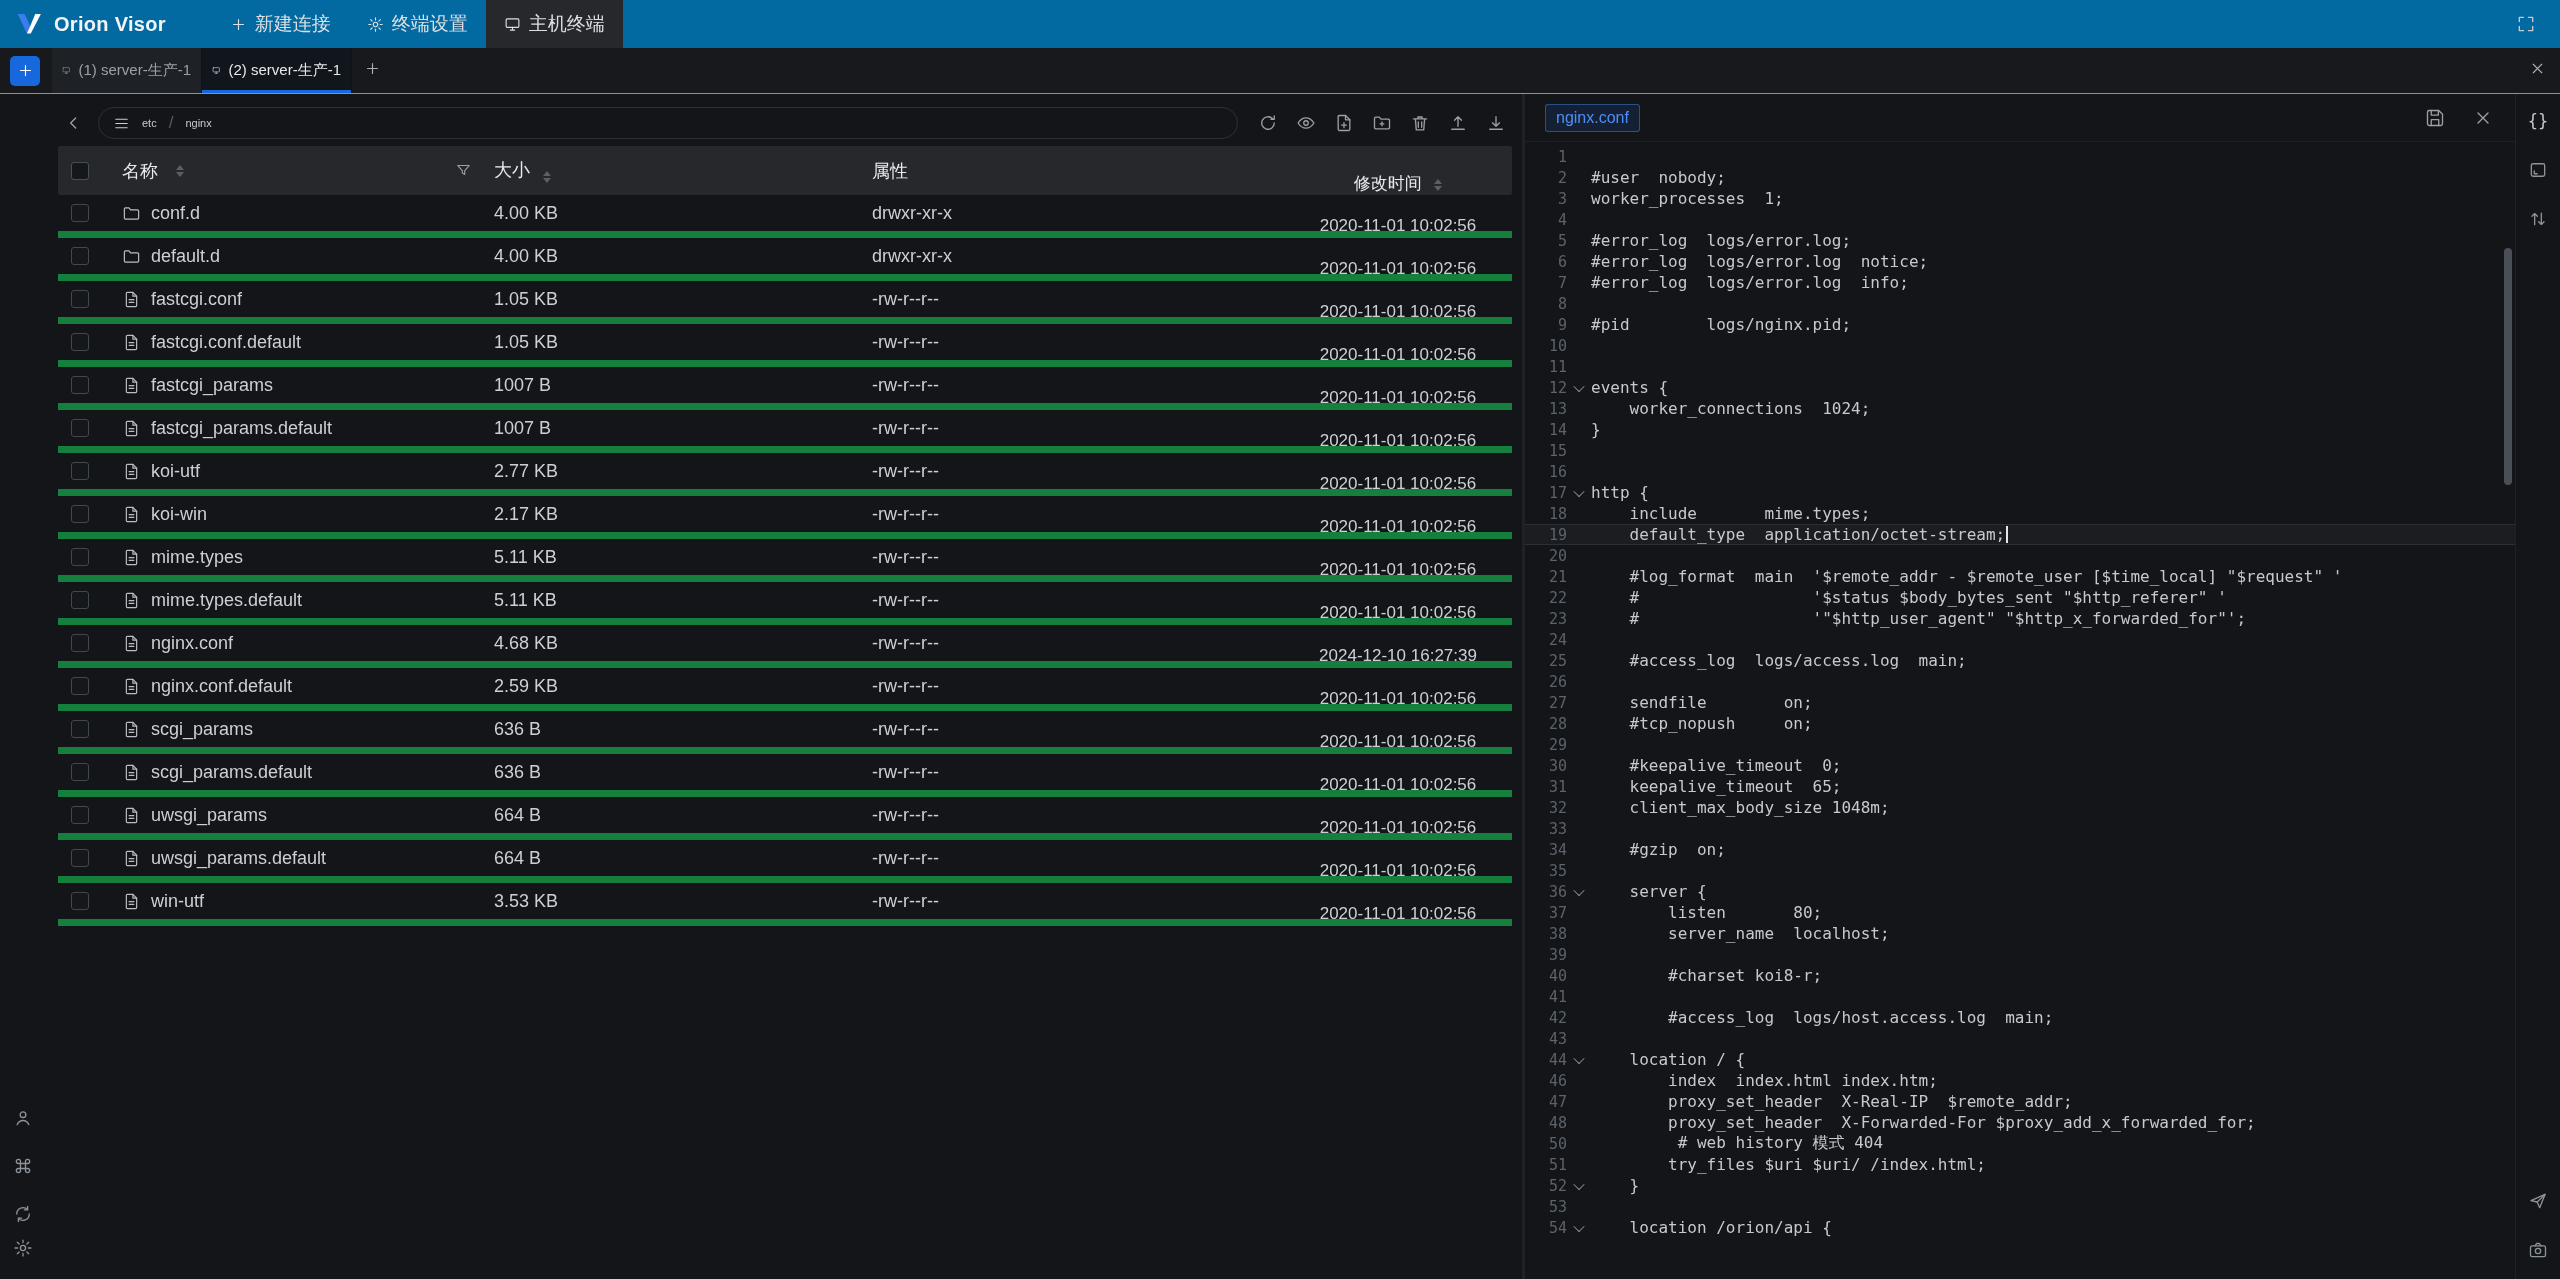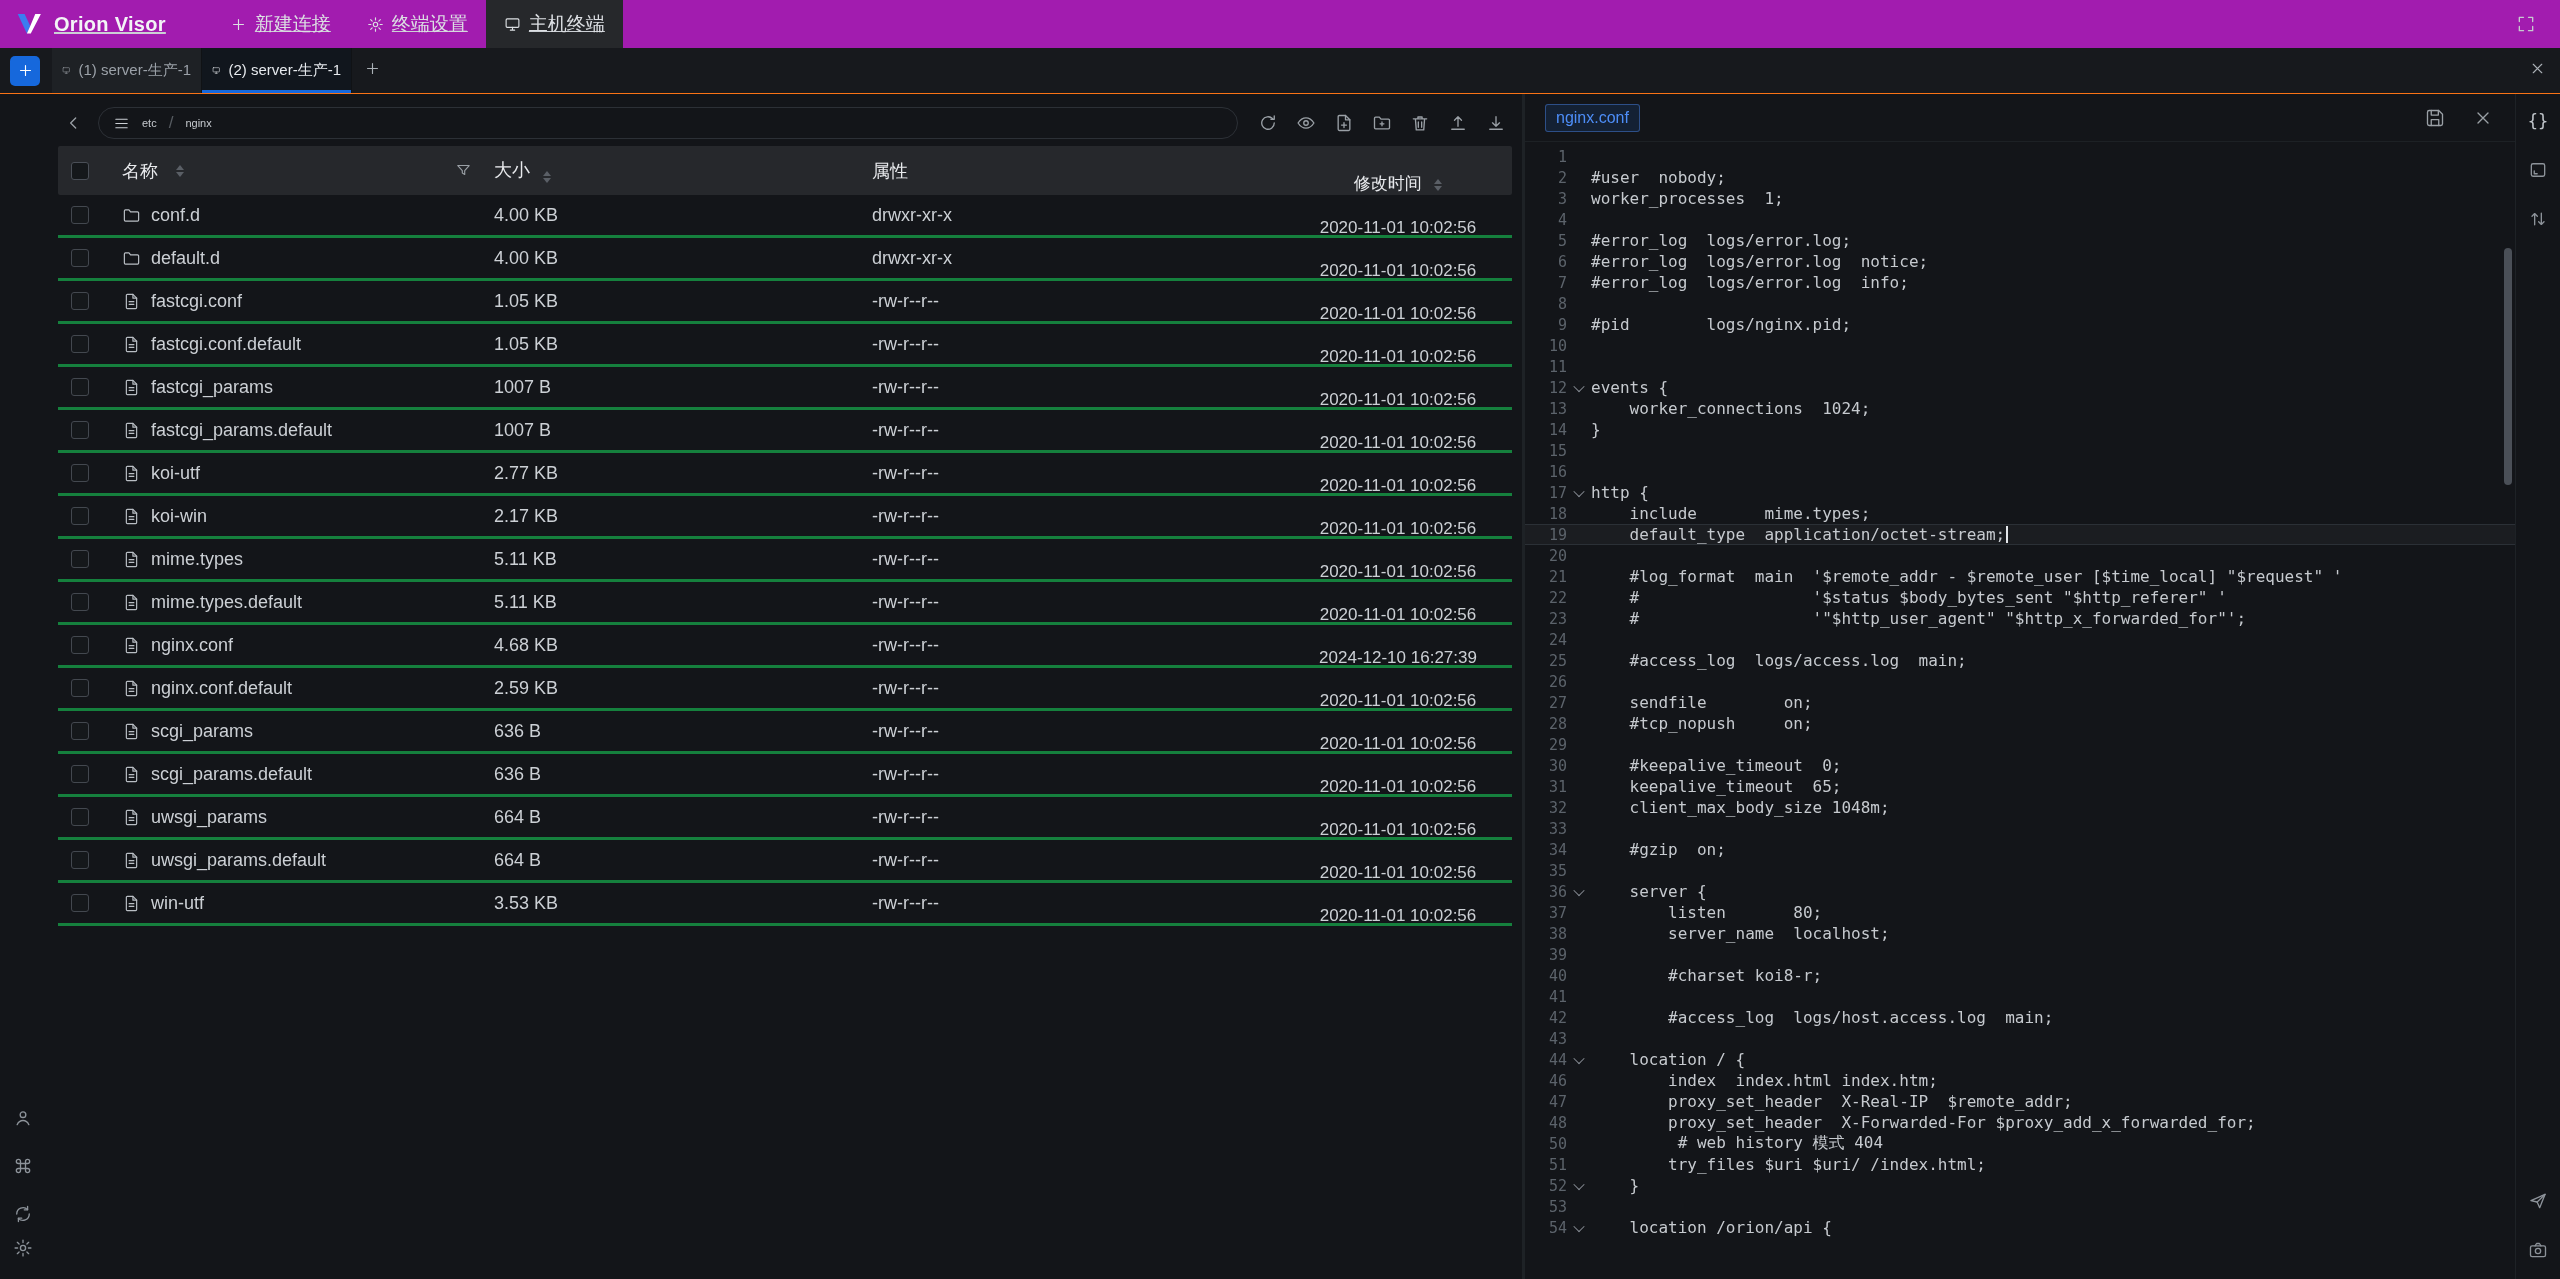--- a/index.html
+++ b/index.html
@@ -1,21 +1,21 @@
 <!DOCTYPE html>
 <html><head>
 <meta charset="utf-8">
 <style>
   * { box-sizing: border-box; margin: 0; padding: 0; }
   html,body { width:2560px; height:1279px; overflow:hidden; background:#101215;
     font-family:"Liberation Sans","DejaVu Sans",sans-serif; color:#ccd0d5; }
   .app { width:2560px; height:1279px; display:flex; flex-direction:column; }
 
   
-  .topbar { flex:0 0 48px; background:#a21caf; display:flex; align-items:center;text-decoration:underline; }
+  .topbar { flex:0 0 48px; background:#0369a1; display:flex; align-items:center; }
   .logo { width:30px; height:30px; margin:0 10px 0 14px; flex:0 0 auto; }
   .app-name { font-size:20px; font-weight:bold; color:#f3f4f6; margin-right:46px; letter-spacing:.3px; }
   .menu-item { height:48px; display:flex; align-items:center; gap:8px; padding:0 18px;
     font-size:19px; color:#dcdfe3; cursor:pointer; }
   .menu-item.active { background:#26282b; }
   .topbar-right { margin-left:auto; padding-right:18px; display:flex; align-items:center; }
 
   
   .body-row { flex:1; display:flex; min-height:0; }
   .body-left { flex:1; display:flex; flex-direction:column; min-width:0; }
@@ -49,21 +49,21 @@
   .icon-btn { width:32px; height:32px; border-radius:4px; display:flex; align-items:center;
     justify-content:center; color:#9aa0a6; cursor:pointer; flex:0 0 auto; }
   .path-bar { flex:1; height:32px; border:1px solid #2c3036; border-radius:16px;
     display:flex; align-items:center; gap:12px; padding:0 14px; margin:0 8px 0 2px; }
   .crumb { font-size:11px; color:#c6cacf; }
   .crumb-sep { font-size:17px; color:#565b61; }
 
   .t-header { flex:0 0 44px; background:#26282c; display:flex; align-items:center;
     font-size:18px; color:#e8eaed; border-radius:2px; }
   .t-body { flex:1; overflow:hidden; }
-  .t-row { height:43px; display:flex; align-items:center; border-bottom:3px solid #15803d;
+  .t-row { height:43px; display:flex; align-items:center; border-bottom:7px solid #15803d;
     font-size:18px; color:#ccd0d5; }
   .col-check { flex:0 0 44px; display:flex; justify-content:center; }
   .col-name { flex:1; min-width:0; display:flex; align-items:center; gap:10px; padding-left:20px; }
   .col-size { flex:0 0 372px; padding-left:4px; }
   .col-attr { flex:0 0 422px; padding-left:10px; }
   .col-time { flex:0 0 228px; text-align:center; font-size:17px;margin-top:26px; }
   .cb { width:18px; height:18px; border:1.4px solid #43484f; border-radius:3px; background:#15181b;
     display:inline-block; cursor:pointer; }
   .sort { display:inline-flex; flex-direction:column; gap:2px; margin-left:8px; }
   .sort i { width:0; height:0; border-left:4.5px solid transparent; border-right:4.5px solid transparent; }

